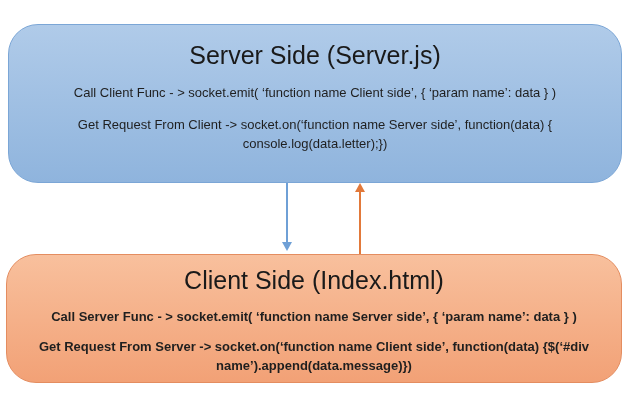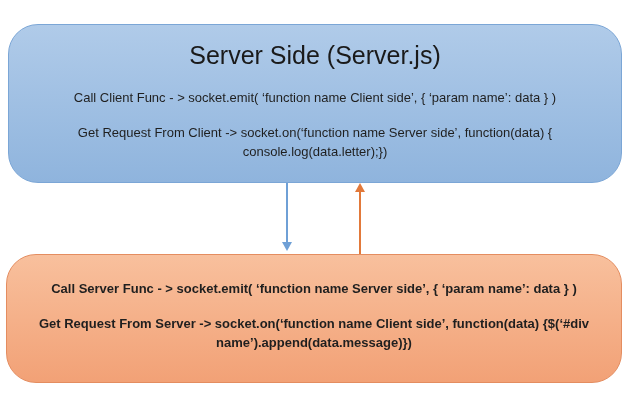--- a/index.html
+++ b/index.html
@@ -32,21 +32,21 @@
   .box-title{
     font-size:25px;
     line-height:34px;
     margin-bottom:11px;
     color:#1a1a1a;
   }
   .client-box .box-title{margin-bottom:9px;}
   .box-line{
     font-size:13px;
     line-height:19px;
-    margin:16px auto 13px auto;
+    margin:10px auto 13px auto;
     max-width:545px;
   }
   .client-box .box-line{max-width:560px;margin-bottom:11px;font-weight:bold;}
   
   .arrow{position:absolute;}
   .arrow .shaft{position:absolute;width:2px;left:4px;top:0;}
   .arrow .head{position:absolute;width:0;height:0;left:0;}
   .arrow-down{left:282px;top:183px;width:10px;height:68px;}
   .arrow-down .shaft{height:59px;background:var(--arrow-down);}
   .arrow-down .head{
@@ -79,17 +79,18 @@
     <div class="shaft"></div>
     <div class="head"></div>
   </div>
 
   <div class="arrow arrow-up">
     <div class="shaft"></div>
     <div class="head"></div>
   </div>
 
   <div class="box client-box">
+    <div class="box-title">Client Side (Index.html)</div>
     <div class="box-line">Call Server Func - &gt; socket.emit( ‘function name Server side’, { ‘param name’: data } )</div>
     <div class="box-line">Get Request From Server -&gt; socket.on(‘function name Client side’, function(data) {$(‘#div name’).append(data.message)})</div>
   </div>
 
 </div>
 
 </body></html>

